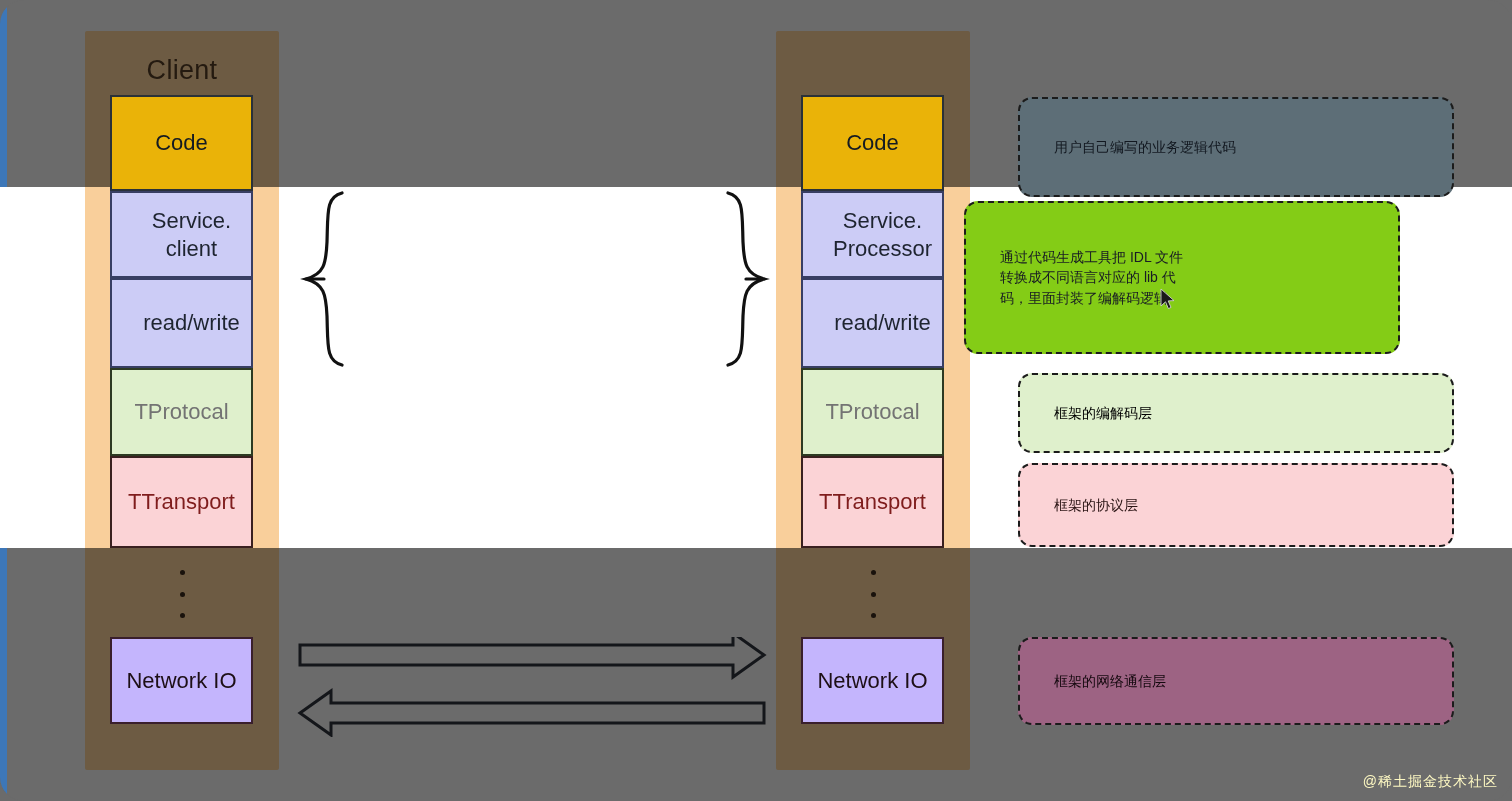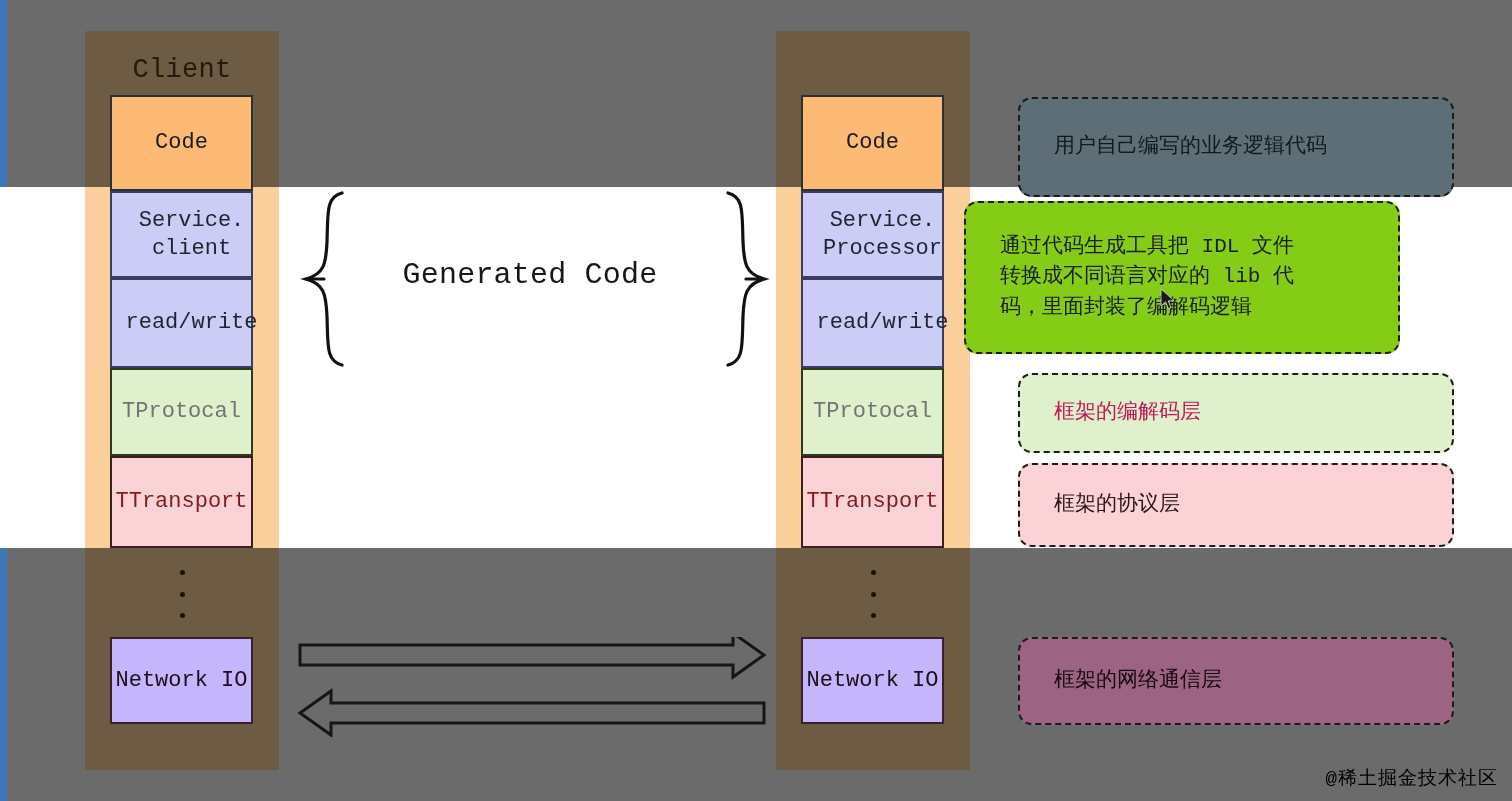--- a/index.html
+++ b/index.html
@@ -6,21 +6,22 @@
     margin: 0;
     padding: 0;
     background: #6b6b6b;
   }
   #stage {
     position: relative;
     width: 1512px;
     height: 801px;
     overflow: hidden;
     background: #6b6b6b;
-    font-family: Liberation Mono, monospace;
+    font-family: Liberation Sans, sans-serif;
+    border-radius: 24px;
   }
 
   
   .band-white {
     position: absolute;
     left: 0;
     top: 187px;
     width: 1512px;
     height: 361px;
     background: #ffffff;
@@ -73,21 +74,21 @@
     display: flex;
     align-items: center;
     justify-content: center;
     text-align: center;
     font-size: 22px;
     line-height: 1.23;
     color: #1e2430;
     border: 2px solid #2b2f3a;
     white-space: pre-line;
   }
-  .layer.code      { background: #fdba74; border-color: #2a3138; color: #151b22; }
+  .layer.code      { background: #eab308; border-color: #2a3138; color: #151b22; }
   .layer.gen       { background: #ccccf6; border-color: #383e63; padding-left: 20px; }
   .layer.proto     { background: #dff0cc; border-color: #2d3a22; color: #737373; }
   .layer.transport { background: #fbd3d6; border-color: #3a2020; color: #7f1d1d; }
   .layer.netio     { background: #c4b5fd; border-color: #3a1f2c; color: #1d0f16; }
 
   
   .l-c-code      { left: 110px; top: 95px;  width: 143px; height: 96px; }
   .l-c-svc       { left: 110px; top: 191px; width: 143px; height: 87px; }
   .l-c-rw        { left: 110px; top: 278px; width: 143px; height: 90px; }
   .l-c-proto     { left: 110px; top: 368px; width: 143px; height: 88px; }
@@ -155,38 +156,38 @@
 
   
   .note {
     position: absolute;
     box-sizing: border-box;
     border: 2px dashed #1b1b1b;
     border-radius: 14px;
     display: flex;
     align-items: center;
     padding: 0 34px;
-    font-size: 21px;
+    font-size: 14px;
     line-height: 1.45;
     color: #181c24;
     white-space: pre-line;
   }
   .note.n-code  { left: 1018px; top: 97px;  width: 436px; height: 100px; background: #5d6e77; color: #121820; }
   .note.n-gen   { left: 964px; top: 201px; width: 436px; height: 153px; background: #84cc16; }
-  .note.n-proto { left: 1018px; top: 373px; width: 436px; height: 80px;  background: #dff0cc; color: #be185d; }
+  .note.n-proto { left: 1018px; top: 373px; width: 436px; height: 80px;  background: #dff0cc; color: #000000; }
   .note.n-trans { left: 1018px; top: 463px; width: 436px; height: 84px;  background: #fbd3d6; color: #2a1414; }
   .note.n-net   { left: 1018px; top: 637px; width: 436px; height: 88px;  background: #9d6383; color: #15090f; }
 
   
   .watermark {
     position: absolute;
     right: 14px;
     bottom: 10px;
-    font-size: 19px;
-    color: #000000;
+    font-size: 14px;
+    color: #fef9c3;
     letter-spacing: 1px;
   }
 
   
   .cursor { position: absolute; left: 1160px; top: 288px; }
 </style>
 </head>
 <body>
 
 <div id="stage">
@@ -233,21 +234,20 @@
   <svg class="brace left" viewBox="0 0 48 178">
     <path d="M42 3 C26 7, 28 22, 27 52 C26 74, 24 84, 6 89 C24 94, 26 104, 27 126 C28 156, 26 171, 42 175" fill="none" stroke="#111" stroke-width="3.2" stroke-linecap="round"></path>
     <path d="M6 89 L24 89" fill="none" stroke="#111" stroke-width="3.2" stroke-linecap="round"></path>
   </svg>
 
   <svg class="brace right" viewBox="0 0 48 178">
     <path d="M6 3 C22 7, 20 22, 21 52 C22 74, 24 84, 42 89 C24 94, 22 104, 21 126 C20 156, 22 171, 6 175" fill="none" stroke="#111" stroke-width="3.2" stroke-linecap="round"></path>
     <path d="M42 89 L24 89" fill="none" stroke="#111" stroke-width="3.2" stroke-linecap="round"></path>
   </svg>
 
-  <div class="gen-label">Generated Code</div>
 
   <svg class="arrows" viewBox="0 0 472 100">
     <path d="M4 8 L437 8 L437 -4 L468 18 L437 40 L437 28 L4 28 Z" fill="none" stroke="#14161a" stroke-width="3" stroke-linejoin="miter"></path>
     <path d="M468 66 L35 66 L35 54 L4 76 L35 98 L35 86 L468 86 Z" fill="none" stroke="#14161a" stroke-width="3" stroke-linejoin="miter"></path>
   </svg>
 
   <div class="note n-code">用户自己编写的业务逻辑代码</div>
   <div class="note n-gen">通过代码生成工具把 IDL 文件
 转换成不同语言对应的 lib 代
 码，里面封装了编解码逻辑</div>

